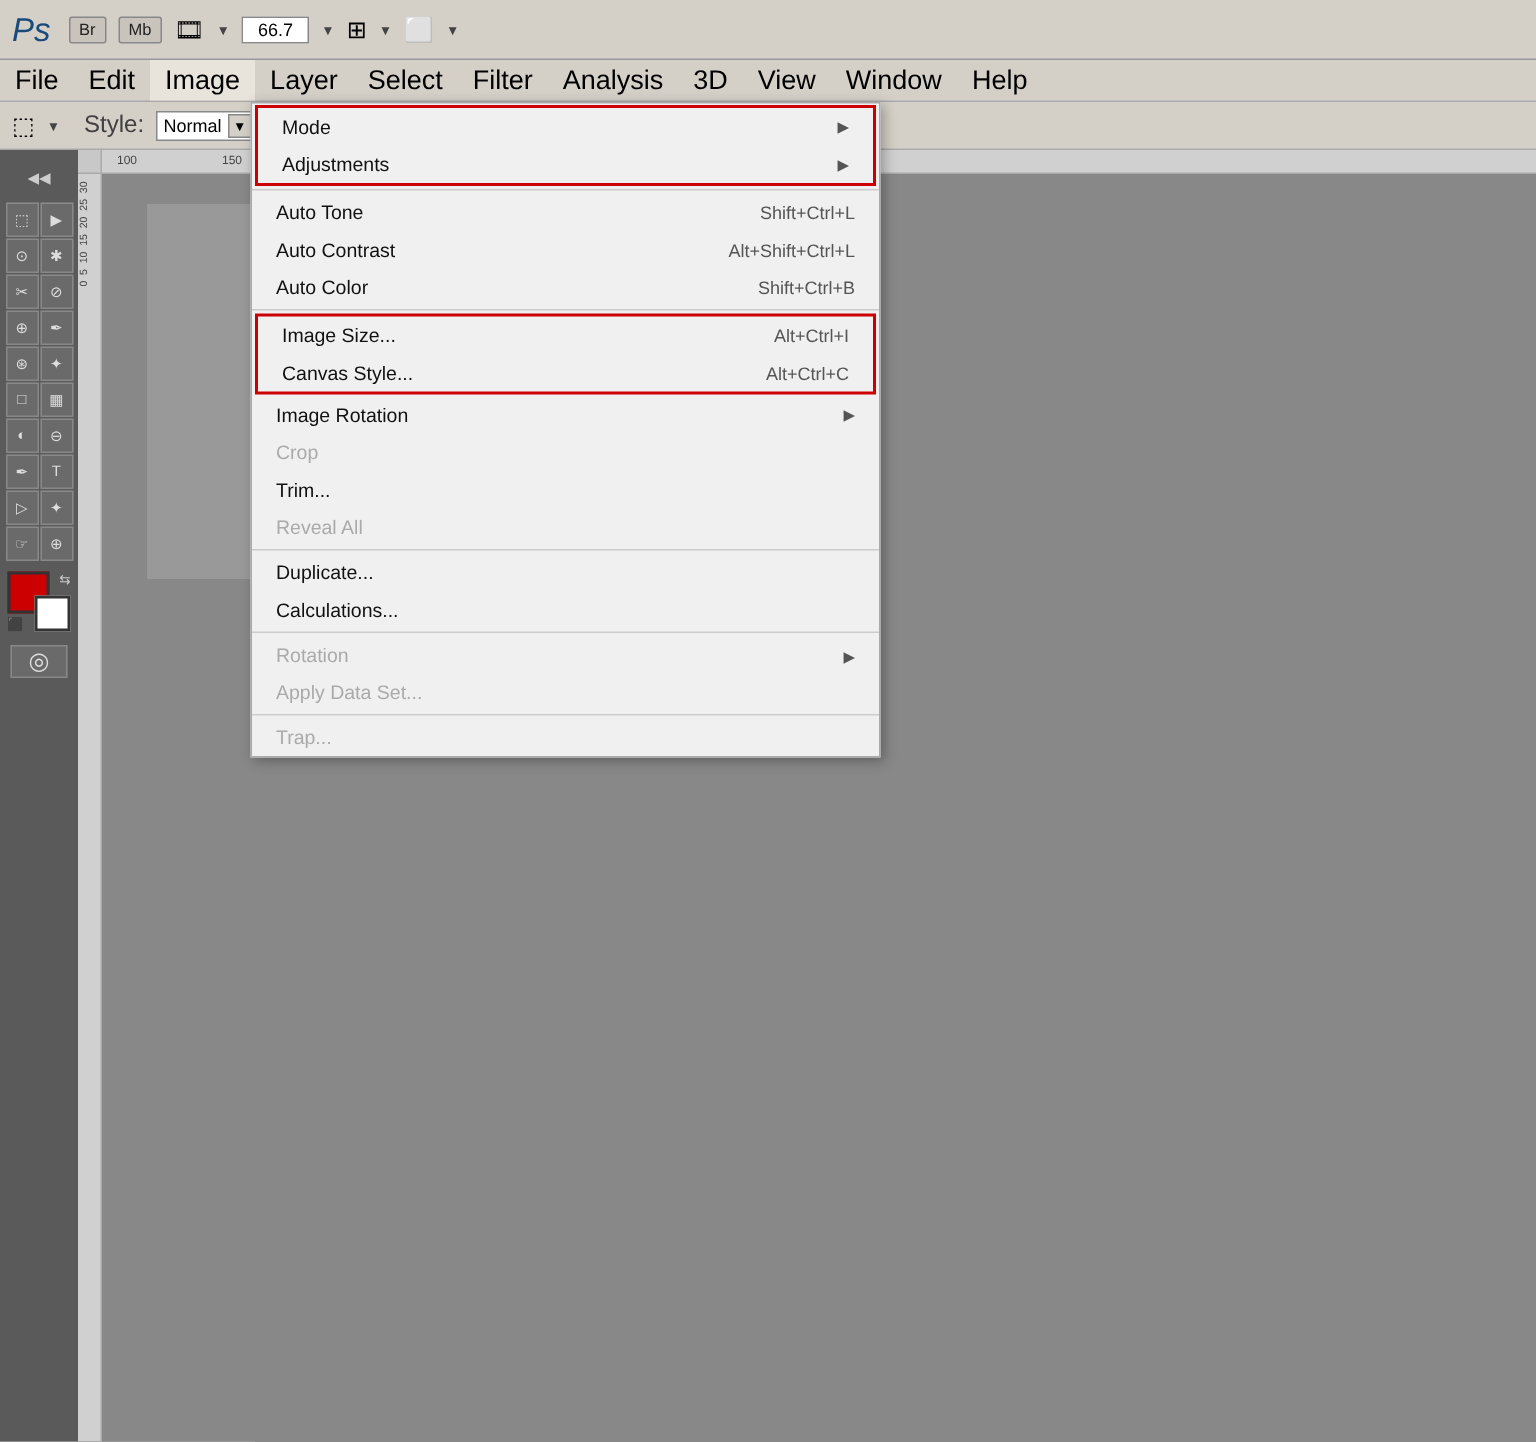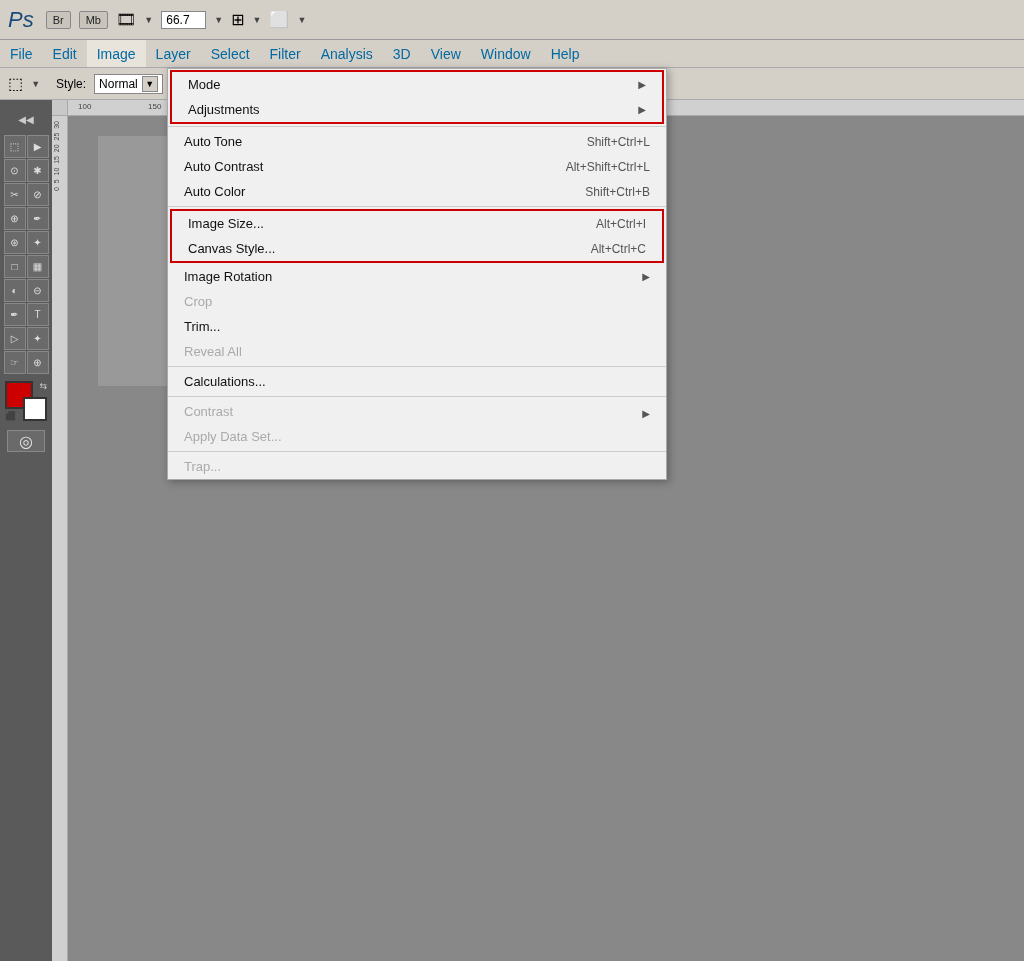--- a/index.html
+++ b/index.html
@@ -38,54 +38,54 @@
       font-size: 11px;
       cursor: pointer;
       color: #222;
     }
     .zoom-box {
       background: white;
       border: 1px solid #888;
       padding: 1px 4px;
       font-size: 12px;
       min-width: 45px;
-      text-align: left;
+      text-align: center;
     }
     .dropdown-arrow { font-size: 9px; color: #444; }
 
     
     .menu-bar {
       height: 28px;
       background: #d4d0c8;
       display: flex;
       align-items: center;
       border-bottom: 1px solid #aaa;
     }
     .menu-item {
       padding: 4px 10px;
       cursor: pointer;
-      font-size: 14px;
-      color: #0369a1;
+      font-size: 18px;
+      color: #000000;
       height: 100%;
       display: flex;
       align-items: center;
     }
     .menu-item.active { background: #e8e4dc; }
 
     
     .options-bar {
       height: 32px;
       background: #d4d0c8;
       display: flex;
       align-items: center;
       padding: 0 8px;
       gap: 8px;
       border-bottom: 1px solid #aaa;
     }
-    .style-label { font-size: 12px; color: #000000; }
+    .style-label { font-size: 16px; color: #404040; }
     .style-select {
       background: white;
       border: 1px solid #888;
       padding: 1px 4px;
       font-size: 12px;
       display: flex;
       align-items: center;
       gap: 4px;
       cursor: pointer;
     }
@@ -207,21 +207,21 @@
       cursor: pointer;
       font-size: 10px;
       color: #ccc;
     }
 
     
     .dropdown-menu {
       position: absolute;
       top: 68px;
       left: 167px;
-      width: 500px;
+      width: 420px;
       background: #f0f0f0;
       border: 1px solid #aaa;
       box-shadow: 2px 2px 8px rgba(0,0,0,0.3);
       z-index: 100;
     }
     .dropdown-item {
       display: flex;
       align-items: center;
       justify-content: space-between;
       padding: 5px 16px;
@@ -466,29 +466,32 @@
     </div>
     <div class="dropdown-item disabled">
       <span>Reveal All</span>
     </div>
   </div>
 
   <div class="menu-separator"></div>
 
   <div>
     <div class="dropdown-item">
+      <span>Duplicate...</span>
+    </div>
+    <div class="dropdown-item">
       <span>Calculations...</span>
     </div>
   </div>
 
   <div class="menu-separator"></div>
 
   <div>
     <div class="dropdown-item disabled">
-      <span>Contrast</span>
+      <span>Rotation</span>
       <span class="submenu-arrow">▶</span>
     </div>
     <div class="dropdown-item disabled">
       <span>Apply Data Set...</span>
     </div>
   </div>
 
   <div class="menu-separator"></div>
 
   <div>

